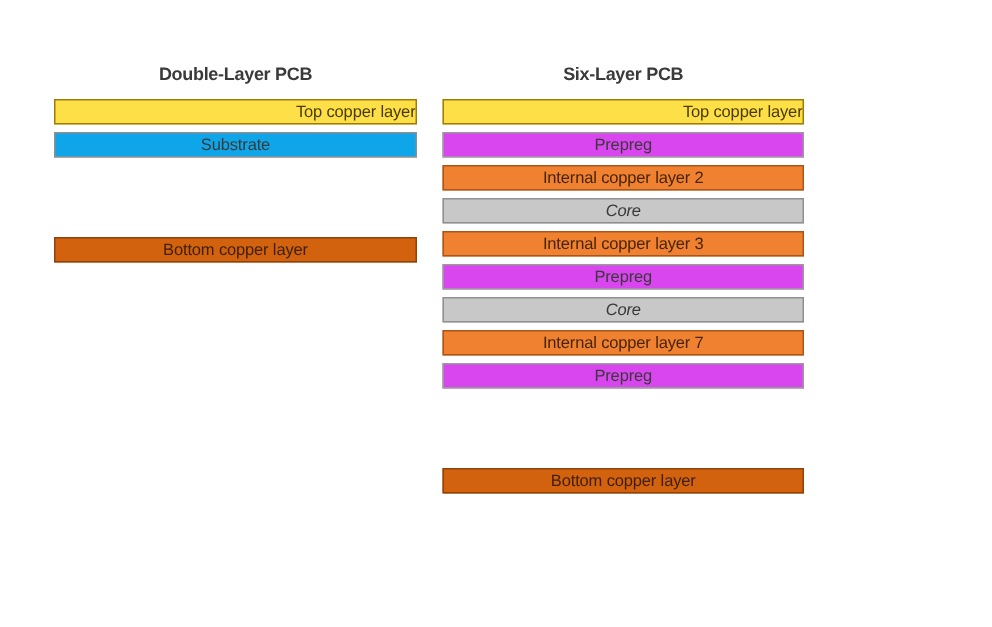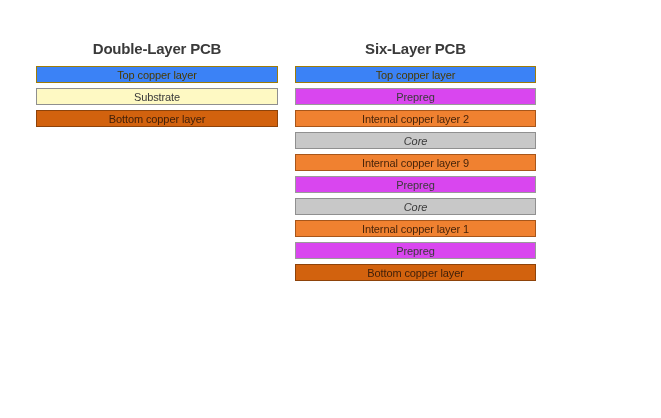--- a/index.html
+++ b/index.html
@@ -21,21 +21,21 @@
   }
   .stack {
     position: absolute;
     top: 38px;
   }
   #stack-double { left: 36px; width: 242px; }
   #stack-six    { left: 295px; width: 241px; }
 
   .stack-title {
     text-align: center;
-    font-size: 15px;
+    font-size: 12px;
     font-weight: 600;
     color: #3a3a3a;
     letter-spacing: -0.2px;
     height: 28px;
     line-height: 22px;
     white-space: nowrap;
   }
   .layers {
     display: flex;
     flex-direction: column;
@@ -48,49 +48,51 @@
     font-size: 11px;
     color: #2f2f2f;
     border: 1px solid #8a8a8a;
     box-sizing: border-box;
     white-space: nowrap;
     overflow: hidden;
     letter-spacing: -0.1px;
   }
   
   .layer.top-copper {
-    background: #3b82f6;
+    background: #fde047;
     border-color: #a07c06;
     color: #4a3a00;
+    text-align: right;
   }
   .layer.prepreg {
     background: #d946ef;
     border-color: #9a9a9a;
     color: #3a3a3a;
   }
   .layer.substrate {
-    background: #fef9c3;
+    background: #0ea5e9;
     border-color: #8f8f8f;
     color: #3a3a3a;
   }
   .layer.core {
     background: #c8c8c8;
     border-color: #909090;
     color: #3a3a3a;
     font-style: italic;
   }
   .layer.internal-copper {
     background: #f08130;
     border-color: #a8561a;
     color: #47240a;
   }
   .layer.bottom-copper {
     background: #d2620e;
     border-color: #8e430a;
     color: #41200a;
+    margin-top: 48px;
   }
 </style>
 </head>
 <body>
 
 <div class="canvas">
 
   <div class="stack" id="stack-double">
     <div class="stack-title">Double-Layer PCB</div>
     <div class="layers">
@@ -100,22 +102,22 @@
       </div>
   </div>
 
   <div class="stack" id="stack-six">
     <div class="stack-title">Six-Layer PCB</div>
     <div class="layers">
         <div class="layer top-copper">Top copper layer</div>
         <div class="layer prepreg">Prepreg</div>
         <div class="layer internal-copper">Internal copper layer 2</div>
         <div class="layer core">Core</div>
-        <div class="layer internal-copper">Internal copper layer 9</div>
+        <div class="layer internal-copper">Internal copper layer 3</div>
         <div class="layer prepreg">Prepreg</div>
         <div class="layer core">Core</div>
-        <div class="layer internal-copper">Internal copper layer 1</div>
+        <div class="layer internal-copper">Internal copper layer 7</div>
         <div class="layer prepreg">Prepreg</div>
         <div class="layer bottom-copper">Bottom copper layer</div>
       </div>
   </div>
 
 </div>
 
 </body></html>

